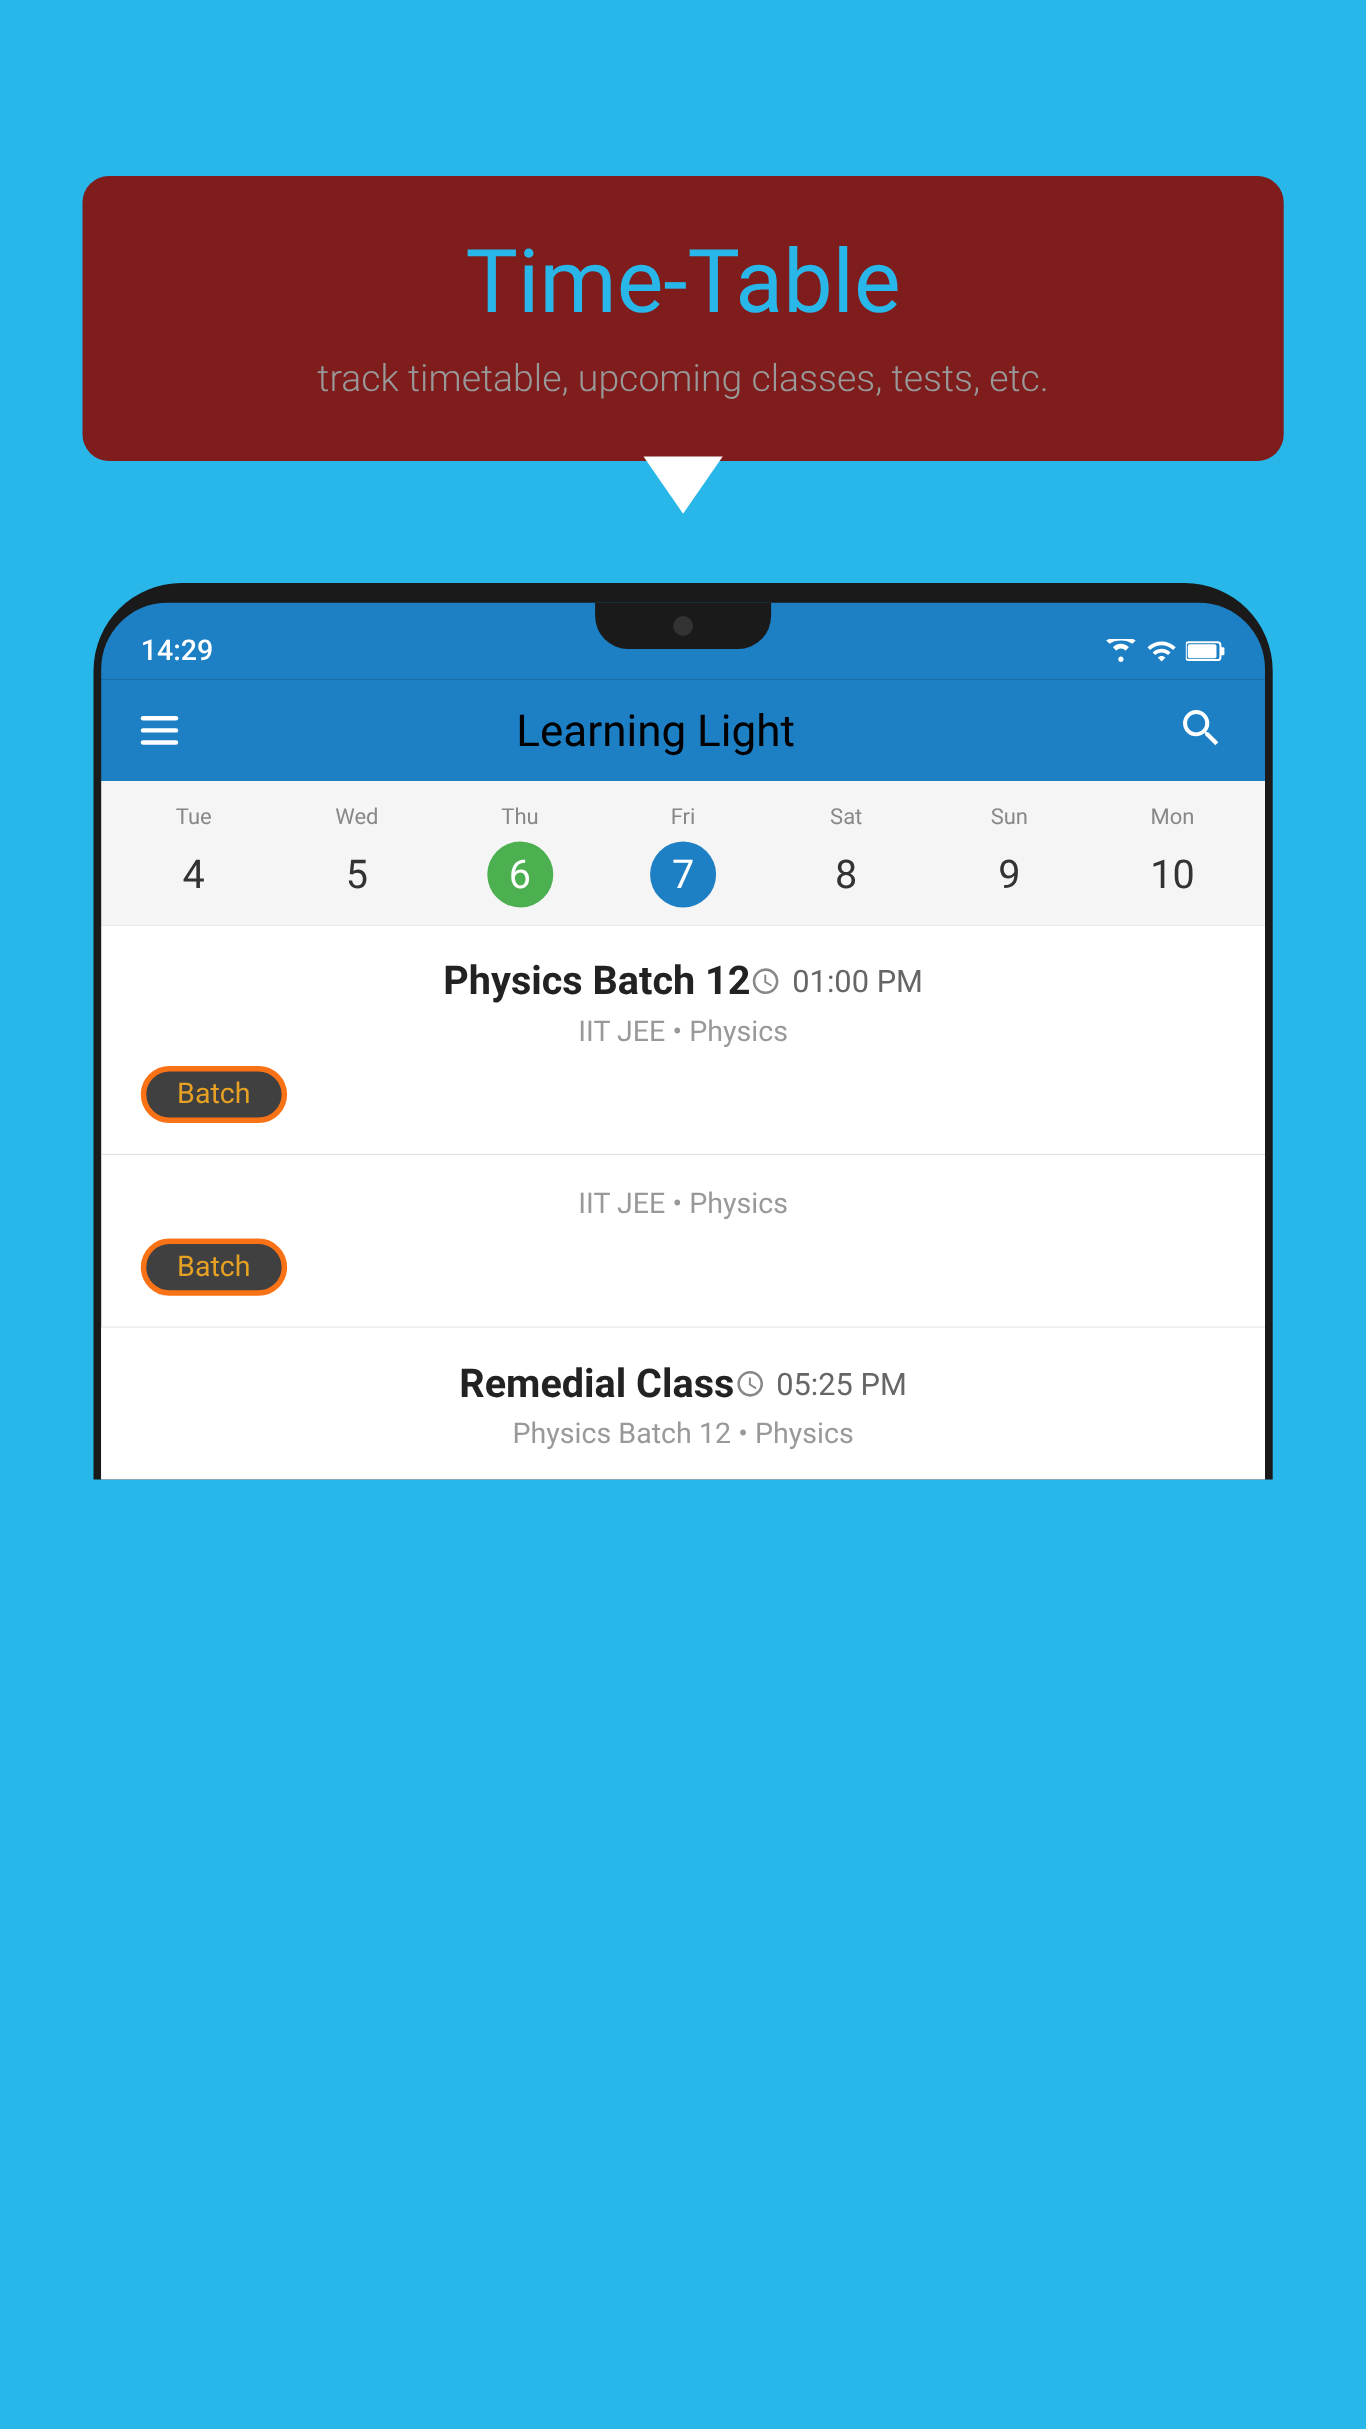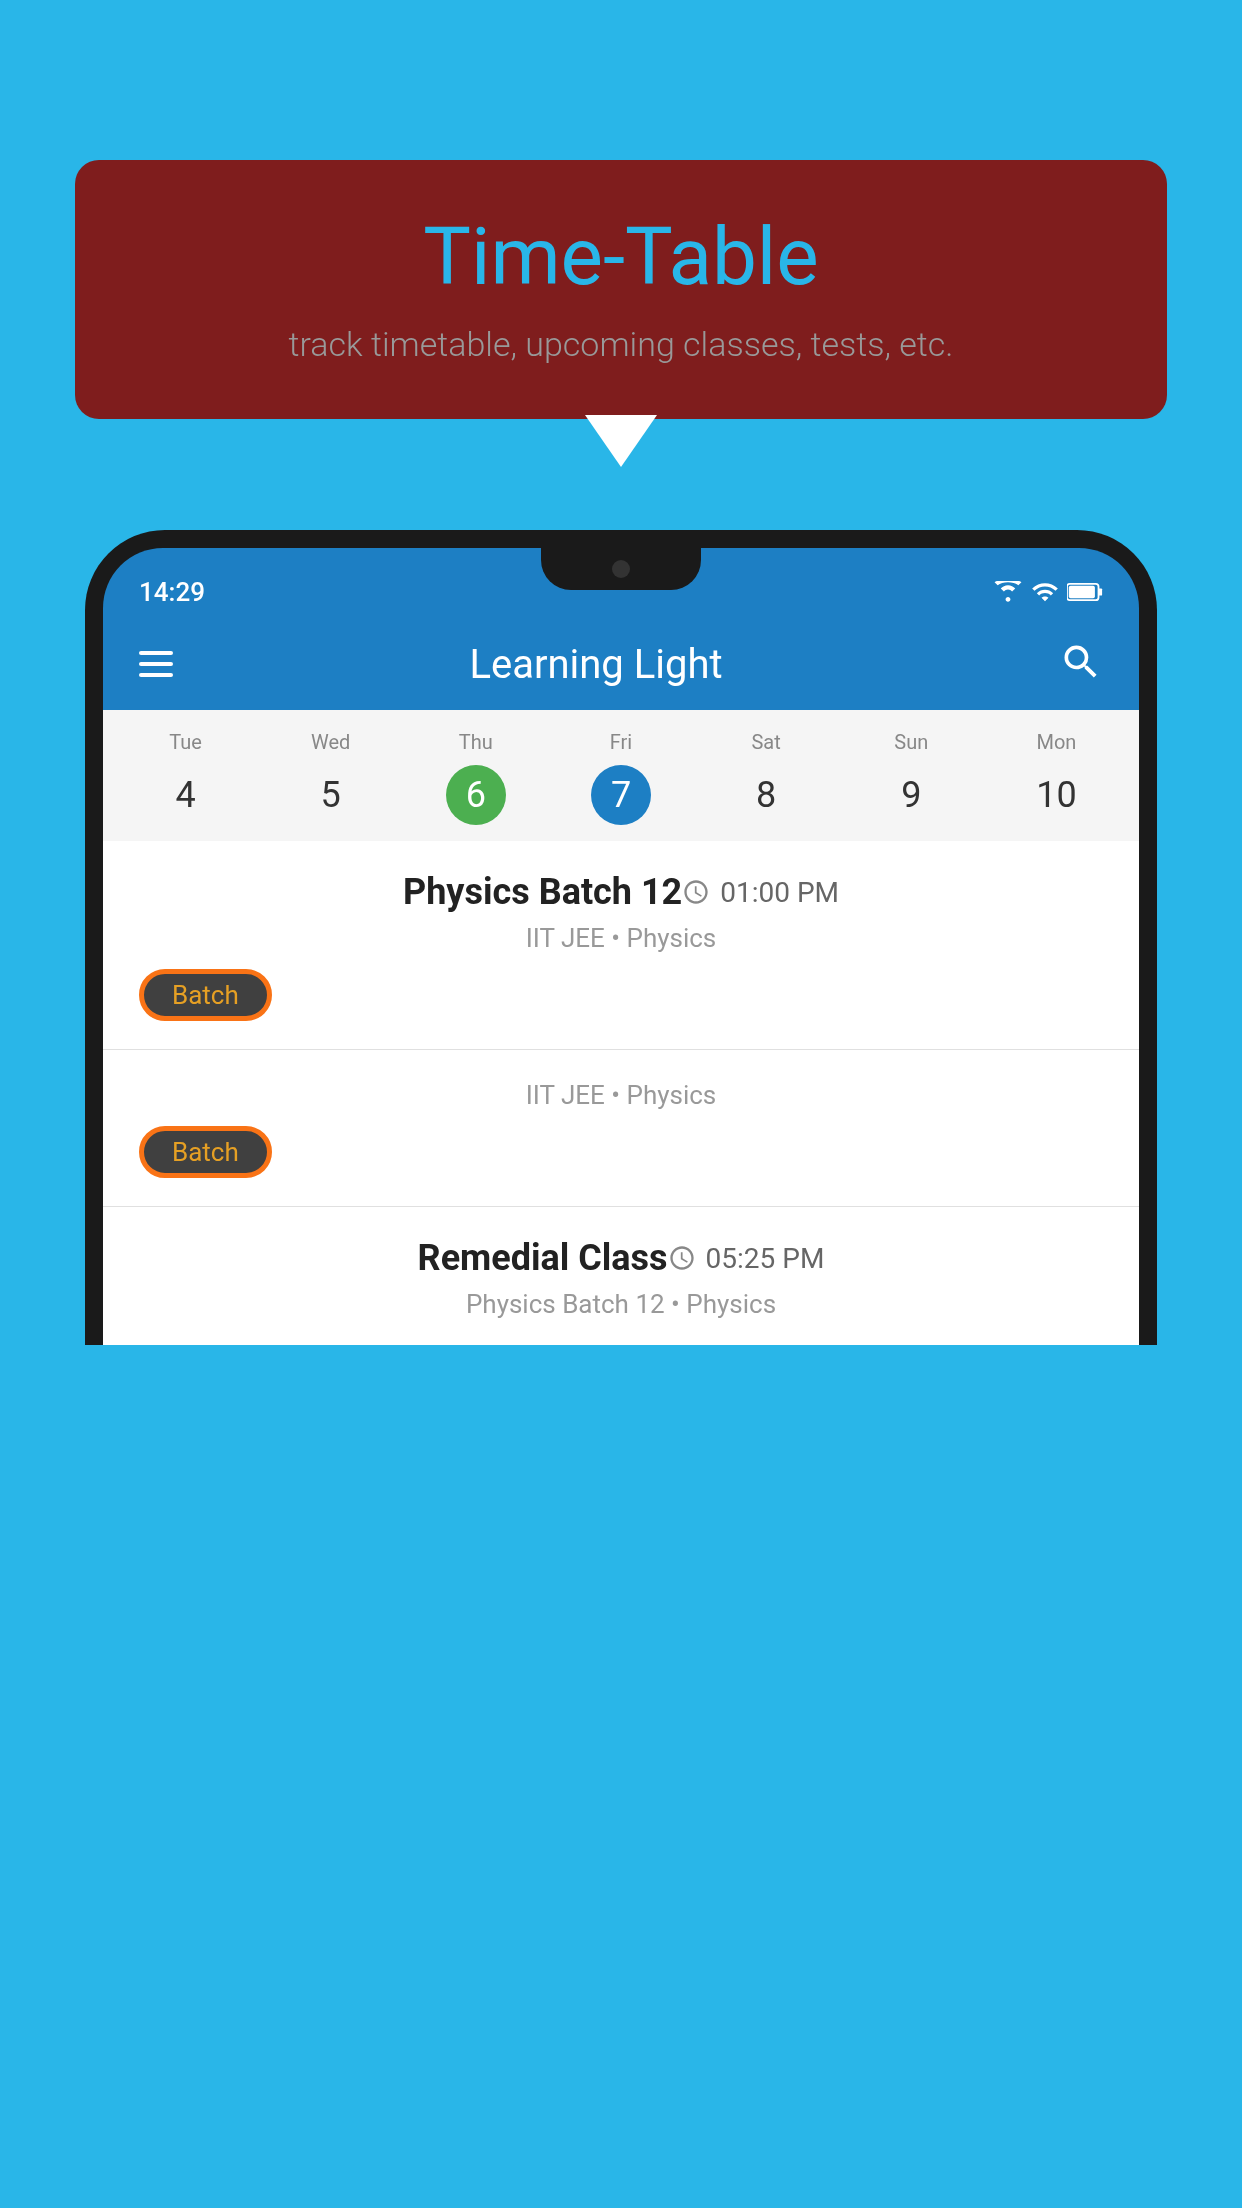--- a/index.html
+++ b/index.html
@@ -61,21 +61,21 @@
       position: absolute;
       top: 530px;
       left: 85px;
       right: 85px;
       bottom: 0px;
     }
 
     .phone-outer {
       background: #1a1a1a;
       border-radius: 80px 80px 0 0;
-      padding: 18px 18px 0;
+      padding: 18px 7px 0;
       position: relative;
       width: 100%;
       overflow: hidden;
     }
 
     
     .phone-notch-area {
       background: #1d7fc4;
       border-radius: 60px 60px 0 0;
       position: relative;
@@ -143,21 +143,21 @@
 
     .hamburger-icon span {
       display: block;
       width: 34px;
       height: 4px;
       background: white;
       border-radius: 2px;
     }
 
     .app-title {
-      color: #ffffff;
+      color: #000000;
       font-size: 40px;
       font-weight: 400;
       flex: 1;
       text-align: center;
       margin-left: -40px;
     }
 
     
     .calendar-strip {
       background: #f5f5f5;

